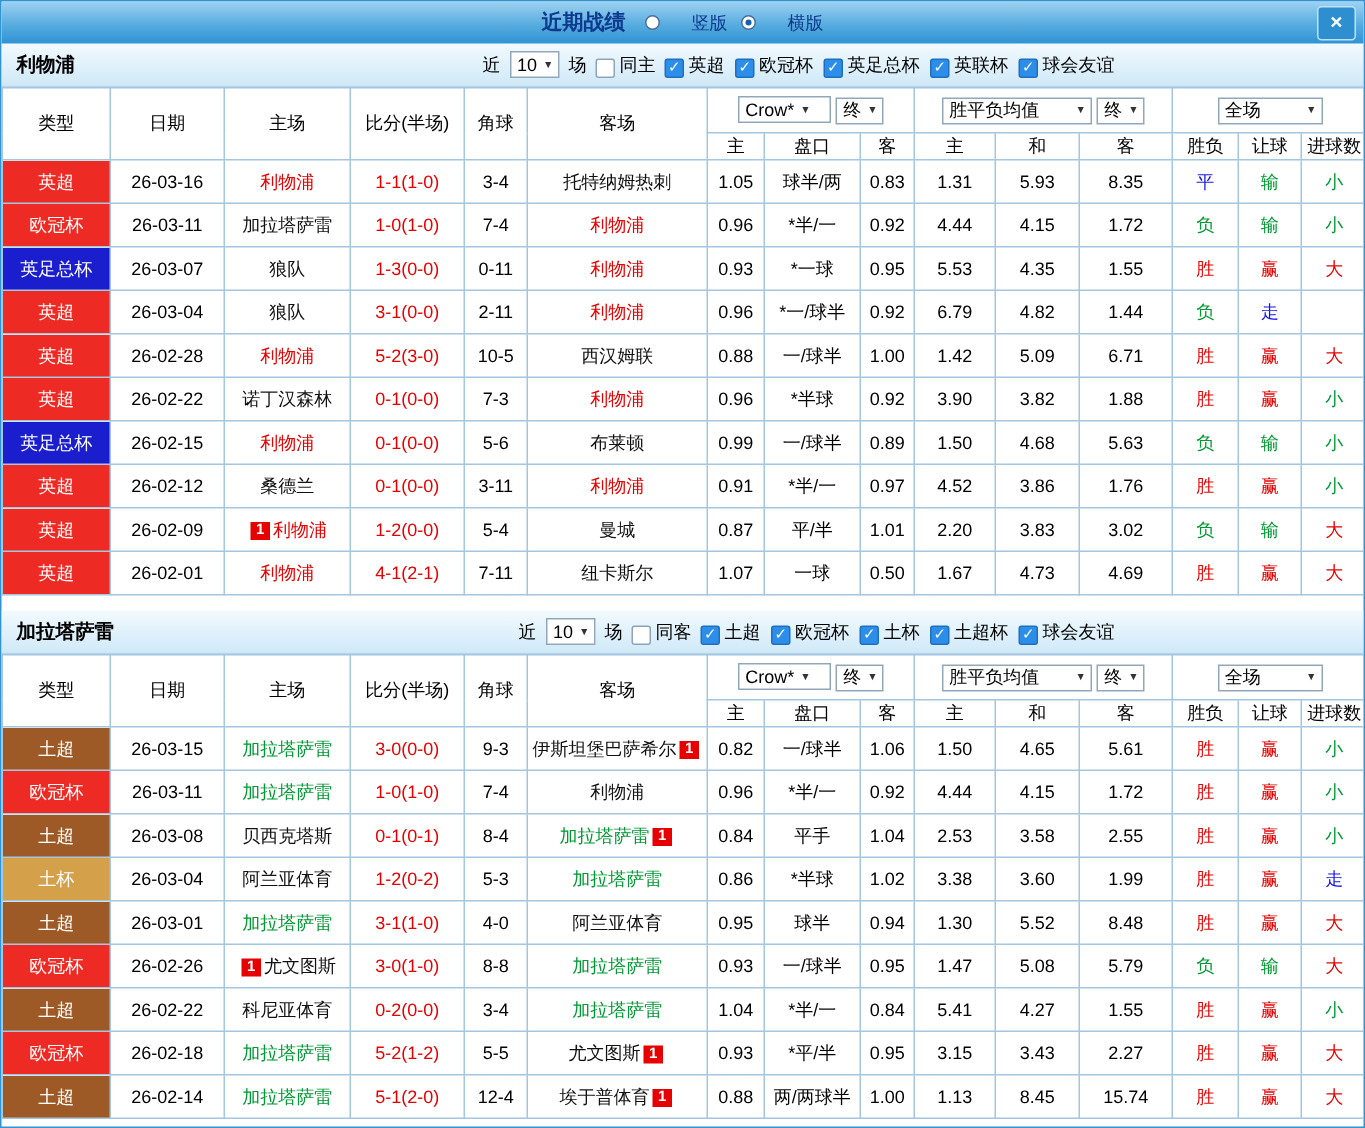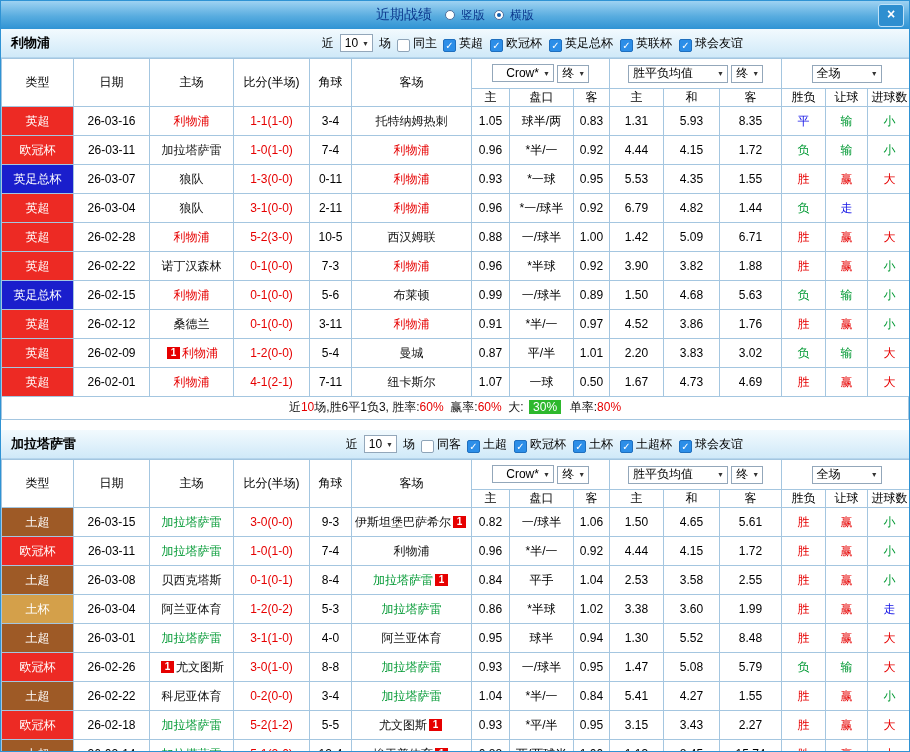--- a/index.html
+++ b/index.html
@@ -3,38 +3,38 @@
 <meta charset="utf-8">
 <style>
   html,body{margin:0;padding:0}
   body{width:910px;height:752px;overflow:hidden;background:#fff;
        font-family:"Liberation Sans","DejaVu Sans",sans-serif;font-size:12px;color:#000}
   .app{width:910px;height:752px;box-sizing:border-box;border:1px solid #2f93d4;overflow:hidden;background:#fff}
 
   
   .titlebar{height:28px;background:linear-gradient(180deg,#9ed2f2 0%,#58acdf 55%,#2f93d4 100%);
             display:flex;align-items:center;justify-content:center;position:relative}
-  .title{font-size:14px;font-weight:normal;color:#0d3a8e}
+  .title{font-size:14px;font-weight:bold;color:#0d3a8e}
   .radio-group{display:inline-flex;align-items:center;margin-left:4px}
-  .radio-opt{display:inline-flex;align-items:center;gap:6px;margin-left:9px;color:#0d3a8e;cursor:pointer}
+  .radio-opt{display:inline-flex;align-items:center;gap:21px;margin-left:9px;color:#0d3a8e;cursor:pointer}
   .radio{width:10px;height:10px;border-radius:50%;background:#fff;border:1px solid #4c6f9e;position:relative;display:inline-block;box-sizing:border-box}
   .radio.on::after{content:"";position:absolute;left:2px;top:2px;width:4px;height:4px;border-radius:50%;background:#145fae}
   .close-btn{position:absolute;right:5px;top:3px;width:24px;height:21px;background:#2e8fd0;border:1px solid #bfe2f8;
              border-radius:3px;color:#fff;font-size:14px;font-weight:bold;line-height:19px;text-align:center;cursor:pointer}
 
   
   .section-bar{height:29px;background:linear-gradient(180deg,#f2fafe,#d0e9f8);border-bottom:1px solid #b5d5ec;
                display:flex;align-items:center;box-sizing:border-box}
   .team-name{font-size:13px;font-weight:bold;padding-left:10px}
   .filters{margin-left:auto;display:flex;align-items:center;gap:6px;padding-right:166px;white-space:nowrap}
   .league-filters{display:inline-flex;align-items:center;gap:7px}
   .select{display:inline-flex;align-items:center;border:1px solid #93a7ba;background:#fff;height:18px;
           padding:0 3px 0 4px;gap:4px;box-sizing:border-box;cursor:pointer}
   .select .arr{font-size:7px;color:#333}
-  .sel-co{min-width:62px;justify-content:flex-end}
+  .sel-co{min-width:62px;justify-content:flex-start}
   .sel-avg{min-width:100px;justify-content:space-between}
   .sel-full{min-width:70px;justify-content:space-between}
   .chk{display:inline-flex;align-items:flex-end;gap:3px;cursor:pointer}
   .cb{width:13px;height:13px;display:inline-block;background:#fff;border:1px solid #8ea4b8;border-radius:2px;
       line-height:12px;text-align:center;font-size:10px;box-sizing:border-box;color:#fff}
   .cb.on{background:#2c8ee8;border-color:#1f6fbe}
 
   
   table.grid{width:100%;border-collapse:collapse;table-layout:fixed}
   .grid th,.grid td{border:1px solid #a4c6e0;text-align:center;overflow:hidden;white-space:nowrap;
@@ -340,21 +340,20 @@
             <td>0.50</td>
             <td>1.67</td>
             <td>4.73</td>
             <td>4.69</td>
             <td class="c-red">胜</td>
             <td class="c-red">赢</td>
             <td class="c-red">大</td>
           </tr>
         </tbody>
     </table>
-    <div class="summary"><span class="c-k">近</span><span class="c-red">10</span><span class="c-k">场,胜6平1负3, 胜率:</span><span class="c-red">60%</span><span class="c-k">&nbsp;&nbsp;赢率:</span><span class="c-red">60%</span><span class="c-k">&nbsp;&nbsp;大:&nbsp;</span><span class="chip">30%</span><span class="c-k">&nbsp;&nbsp;单率:</span><span class="c-red">80%</span></div>
   </div>
 
   <div class="section sec2">
     <div class="section-bar">
       <span class="team-name">加拉塔萨雷</span>
       <div class="filters">
         <span>近</span>
         <span class="select">
           <span>10</span>
           <span class="arr">▼</span>

